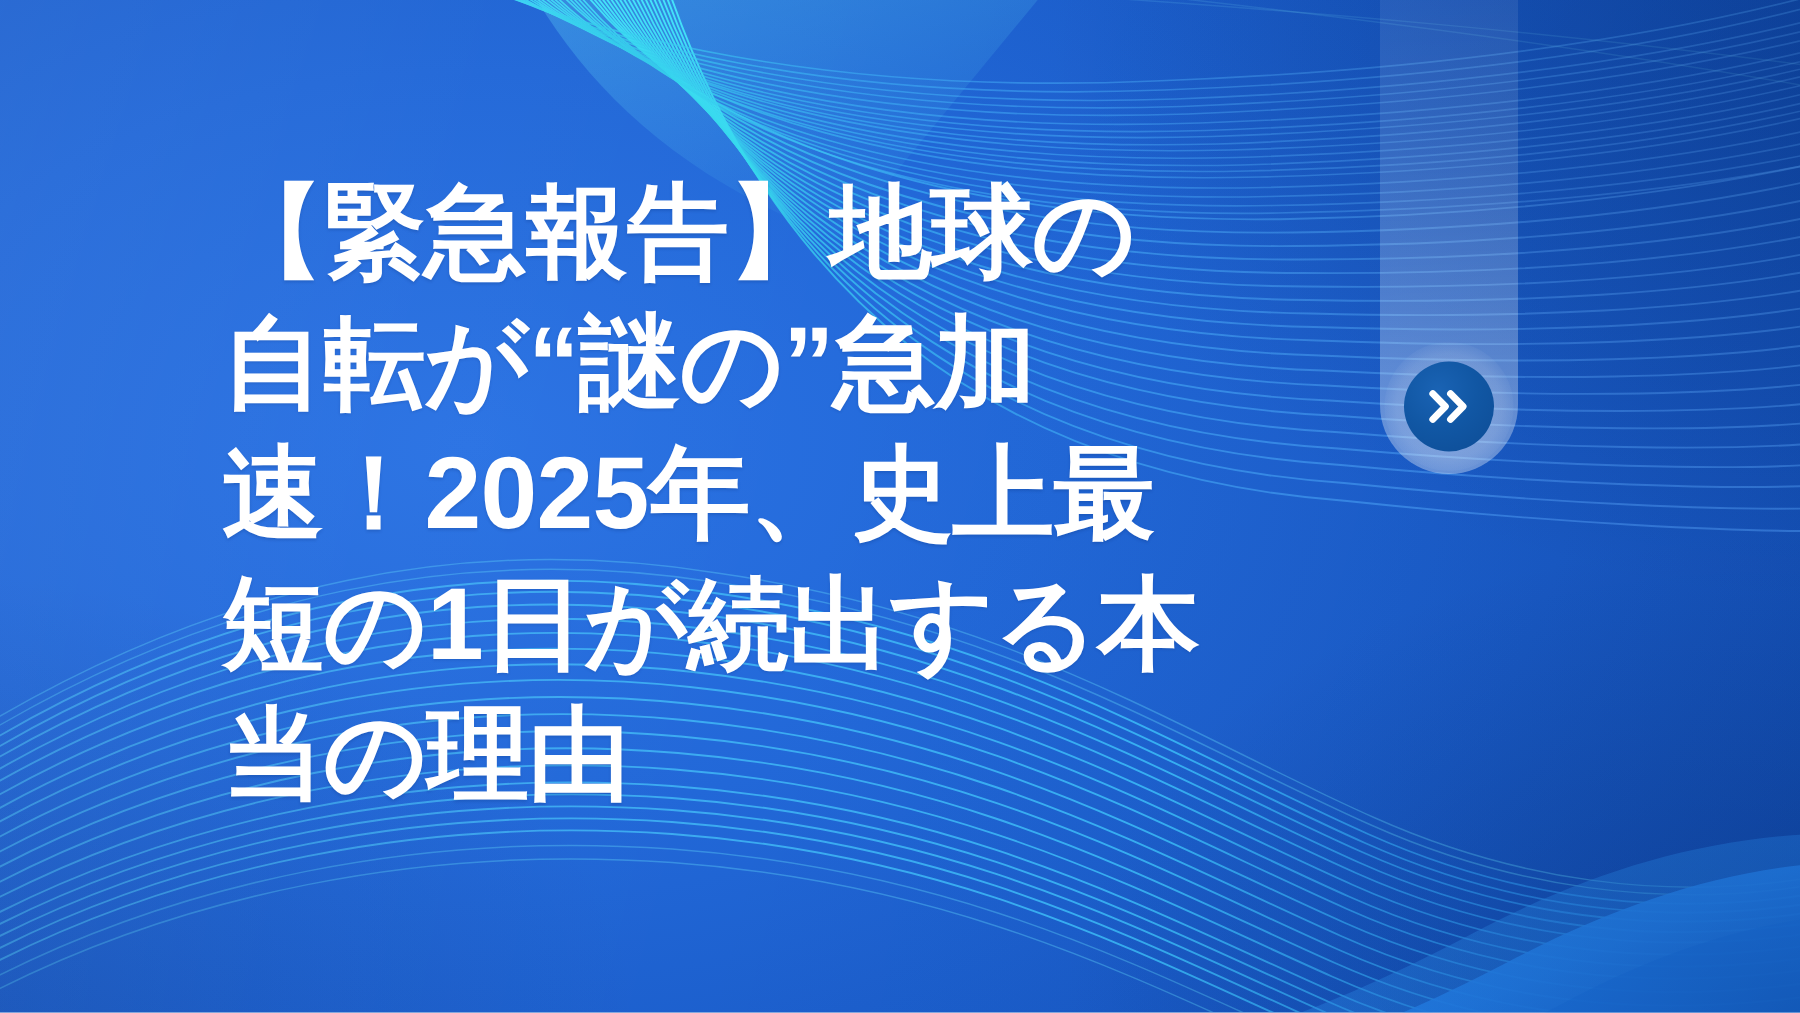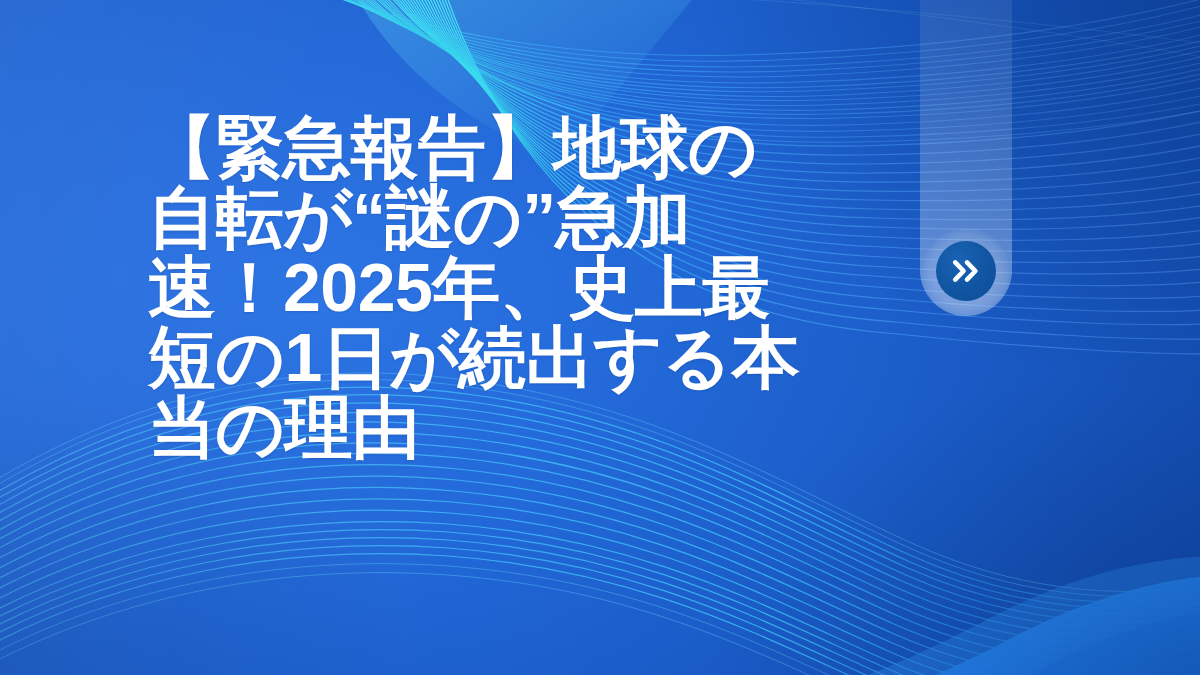--- a/index.html
+++ b/index.html
@@ -112,21 +112,21 @@
 
   
   .headline {
     position: absolute;
     left: 148px;
     top: 112px;
     width: 740px;
     color: #ffffff;
     font-weight: 700;
     font-size: 68px;
-    line-height: 70px;
+    line-height: 87px;
     letter-spacing: -0.5px;
     text-shadow: 0 1px 2px rgba(6,36,92,0.18);
     white-space: pre-wrap;
   }
 </style>
 </head>
 <body>
 
 <div class="banner">
 

